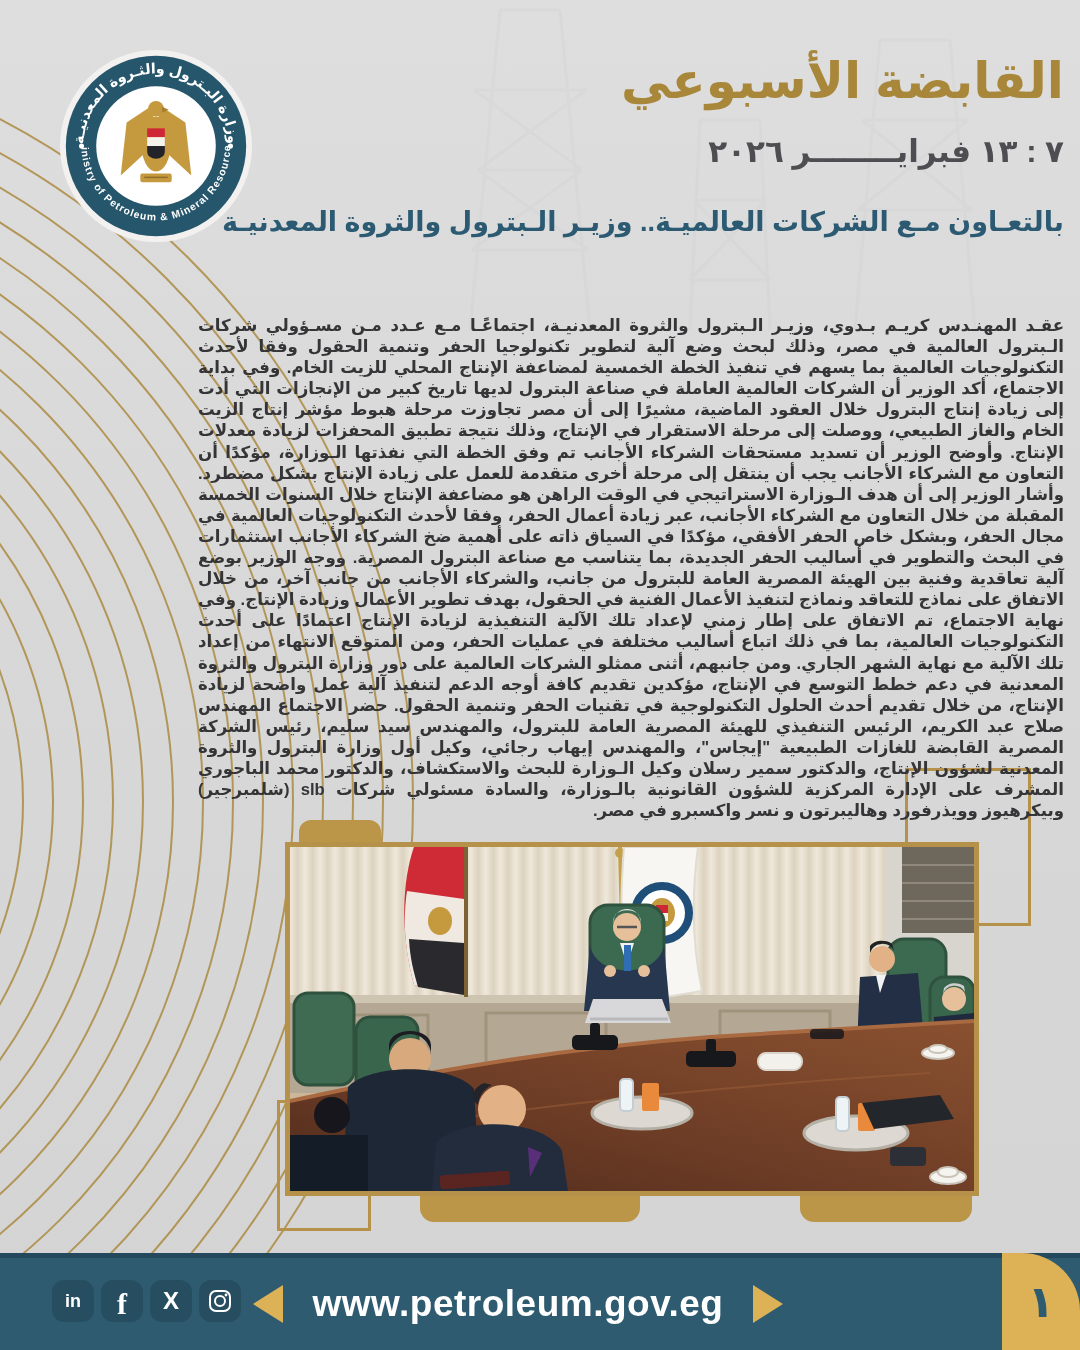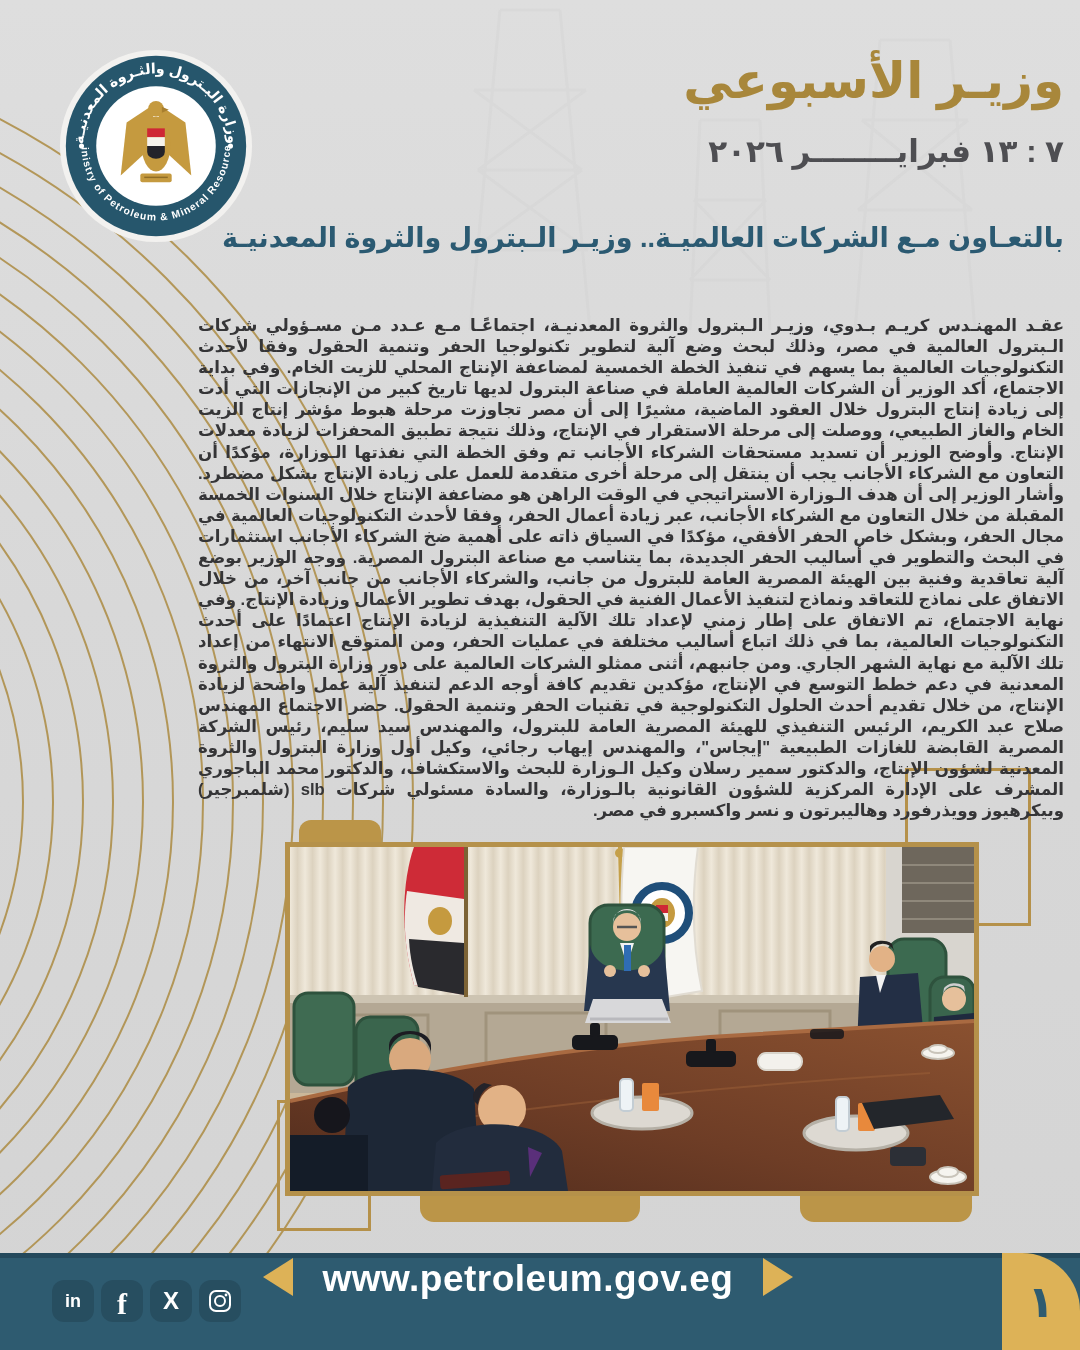--- a/index.html
+++ b/index.html
@@ -13,43 +13,43 @@
   .derricks{position:absolute;top:0;left:0;width:1080px;height:420px;z-index:0;opacity:.35;pointer-events:none;}
   
   .logo{position:absolute;left:58px;top:48px;width:196px;height:196px;z-index:3;}
   
   .hdr-title{position:absolute;top:52px;right:16px;width:640px;text-align:right;direction:rtl;
     color:#a8873b;font-size:50px;font-weight:bold;z-index:2;letter-spacing:0;}
   .hdr-date{position:absolute;top:133px;right:16px;width:640px;text-align:right;direction:rtl;
     color:#4e4e52;font-size:31px;font-weight:bold;z-index:2;}
   
   .headline{position:absolute;top:204px;right:16px;width:852px;direction:rtl;text-align:right;
-    color:#2b5a72;font-weight:bold;font-size:27px;line-height:36px;z-index:2;margin-top:16px;}
+    color:#2b5a72;font-weight:bold;font-size:27px;line-height:36px;z-index:2;}
   
   .body-text{position:absolute;top:287px;right:16px;width:866px;direction:rtl;text-align:justify;
     color:#353537;font-weight:bold;font-size:16.6px;line-height:21.1px;z-index:2;margin-top:28px;}
   
   .deco-outline{position:absolute;border:3px solid #b5914a;z-index:1;}
   .deco-tab-top{position:absolute;left:299px;top:820px;width:82px;height:30px;background:#bb9548;
     border-radius:12px 12px 0 0;z-index:1;}
   .deco-bar{position:absolute;background:#bb9548;height:26px;top:1196px;border-radius:0 0 14px 14px;z-index:1;}
   .photo-frame{position:absolute;left:285px;top:842px;width:684px;height:344px;border:5px solid #b5914a;
     background:#cbb89a;z-index:2;overflow:hidden;}
   .photo-frame svg{display:block;}
   
   .footer{position:absolute;left:0;top:1253px;width:1080px;height:97px;background:#2e5b70;
     border-top:5px solid #24495c;box-sizing:border-box;z-index:4;}
   .social{position:absolute;left:52px;top:22px;display:flex;gap:7px;align-items:center;}
   .chip{width:42px;height:42px;border-radius:12px;background:rgba(0,0,0,.14);display:flex;
     align-items:center;justify-content:center;color:#fff;}
   .chip .g-in{font-size:18px;font-weight:bold;}
   .chip .g-fb{font-size:30px;font-weight:bold;font-family:"Liberation Serif","DejaVu Serif",serif;position:relative;top:3px;}
   .chip .g-x{font-size:24px;font-weight:bold;}
-  .site-group{position:absolute;left:248px;top:0;width:560px;height:92px;display:flex;
-    justify-content:center;gap:30px;}
+  .site-group{position:absolute;left:238px;top:0;width:560px;height:92px;display:flex;
+    align-items:center;justify-content:center;gap:30px;}
   .tri-left{width:0;height:0;border-top:19px solid transparent;border-bottom:19px solid transparent;
     border-right:30px solid #ddb257;}
   .tri-right{width:0;height:0;border-top:19px solid transparent;border-bottom:19px solid transparent;
     border-left:30px solid #ddb257;}
   .site-text{color:#fff;font-size:37px;font-weight:bold;letter-spacing:.5px;}
   .page-tab{position:absolute;right:0;top:1253px;width:78px;height:97px;background:#ddb257;
     border-radius:0 58px 0 0;z-index:5;display:flex;align-items:center;justify-content:center;}
   .page-num{color:#2e5b70;font-size:44px;font-weight:bold;font-family:"DejaVu Sans",sans-serif;}
 </style>
 </head>
@@ -108,21 +108,21 @@
       <g>
         <rect x="91" y="82" width="18" height="9" fill="#cf2735"></rect>
         <rect x="91" y="91" width="18" height="9" fill="#f5f2ec"></rect>
         <path d="M91 100 h18 v6 a9,7 0 0 1 -18,0 Z" fill="#23232a"></path>
       </g>
       <rect x="84" y="128" width="32" height="9" rx="2" fill="#c59a3f"></rect>
       <line x1="88" y1="132" x2="112" y2="132" stroke="#8e6c25" stroke-width="1.5"></line>
     </g>
   </svg>
 
-  <div class="hdr-title">وزيـر الأسبوعي</div>
+  <div class="hdr-title">القابضة الأسبوعي</div>
   <div class="hdr-date">٧ : ١٣ فبرايــــــــر ٢٠٢٦</div>
 
   <div class="headline">
     <div>بالتعـاون مـع الشركات العالميـة.. وزيـر الـبترول والثروة المعدنيـة</div>
   </div>
 
   <div class="body-text">عقـد المهنـدس كريـم بـدوي، وزيـر الـبترول والثروة المعدنيـة، اجتماعًـا مـع عـدد مـن مسـؤولي شركات الـبترول العالمية في مصر، وذلك لبحث وضع آلية لتطوير تكنولوجيا الحفر وتنمية الحقول وفقا لأحدث التكنولوجيات العالمية بما يسهم في تنفيذ الخطة الخمسية لمضاعفة الإنتاج المحلي للزيت الخام. وفي بداية الاجتماع، أكد الوزير أن الشركات العالمية العاملة في صناعة البترول لديها تاريخ كبير من الإنجازات التي أدت إلى زيادة إنتاج البترول خلال العقود الماضية، مشيرًا إلى أن مصر تجاوزت مرحلة هبوط مؤشر إنتاج الزيت الخام والغاز الطبيعي، ووصلت إلى مرحلة الاستقرار في الإنتاج، وذلك نتيجة تطبيق المحفزات لزيادة معدلات الإنتاج. وأوضح الوزير أن تسديد مستحقات الشركاء الأجانب تم وفق الخطة التي نفذتها الـوزارة، مؤكدًا أن التعاون مع الشركاء الأجانب يجب أن ينتقل إلى مرحلة أخرى متقدمة للعمل على زيادة الإنتاج بشكل مضطرد. وأشار الوزير إلى أن هدف الـوزارة الاستراتيجي في الوقت الراهن هو مضاعفة الإنتاج خلال السنوات الخمسة المقبلة من خلال التعاون مع الشركاء الأجانب، عبر زيادة أعمال الحفر، وفقا لأحدث التكنولوجيات العالمية في مجال الحفر، وبشكل خاص الحفر الأفقي، مؤكدًا في السياق ذاته على أهمية ضخ الشركاء الأجانب استثمارات في البحث والتطوير في أساليب الحفر الجديدة، بما يتناسب مع صناعة البترول المصرية. ووجه الوزير بوضع آلية تعاقدية وفنية بين الهيئة المصرية العامة للبترول من جانب، والشركاء الأجانب من جانب آخر، من خلال الاتفاق على نماذج للتعاقد ونماذج لتنفيذ الأعمال الفنية في الحقول، بهدف تطوير الأعمال وزيادة الإنتاج. وفي نهاية الاجتماع، تم الاتفاق على إطار زمني لإعداد تلك الآلية التنفيذية لزيادة الإنتاج اعتمادًا على أحدث التكنولوجيات العالمية، بما في ذلك اتباع أساليب مختلفة في عمليات الحفر، ومن المتوقع الانتهاء من إعداد تلك الآلية مع نهاية الشهر الجاري. ومن جانبهم، أثنى ممثلو الشركات العالمية على دور وزارة البترول والثروة المعدنية في دعم خطط التوسع في الإنتاج، مؤكدين تقديم كافة أوجه الدعم لتنفيذ آلية عمل واضحة لزيادة الإنتاج، من خلال تقديم أحدث الحلول التكنولوجية في تقنيات الحفر وتنمية الحقول. حضر الاجتماع المهندس صلاح عبد الكريم، الرئيس التنفيذي للهيئة المصرية العامة للبترول، والمهندس سيد سليم، رئيس الشركة المصرية القابضة للغازات الطبيعية "إيجاس"، والمهندس إيهاب رجائي، وكيل أول وزارة البترول والثروة المعدنية لشؤون الإنتاج، والدكتور سمير رسلان وكيل الـوزارة للبحث والاستكشاف، والدكتور محمد الباجوري المشرف على الإدارة المركزية للشؤون القانونية بالـوزارة، والسادة مسئولي شركات slb (شلمبرجير) وبيكرهيوز وويذرفورد وهاليبرتون و نسر واكسبرو في مصر.</div>
 
   <div class="deco-outline" style="left:905px;top:768px;width:120px;height:152px;"></div>
   <div class="deco-outline" style="left:277px;top:1100px;width:88px;height:125px;"></div>

